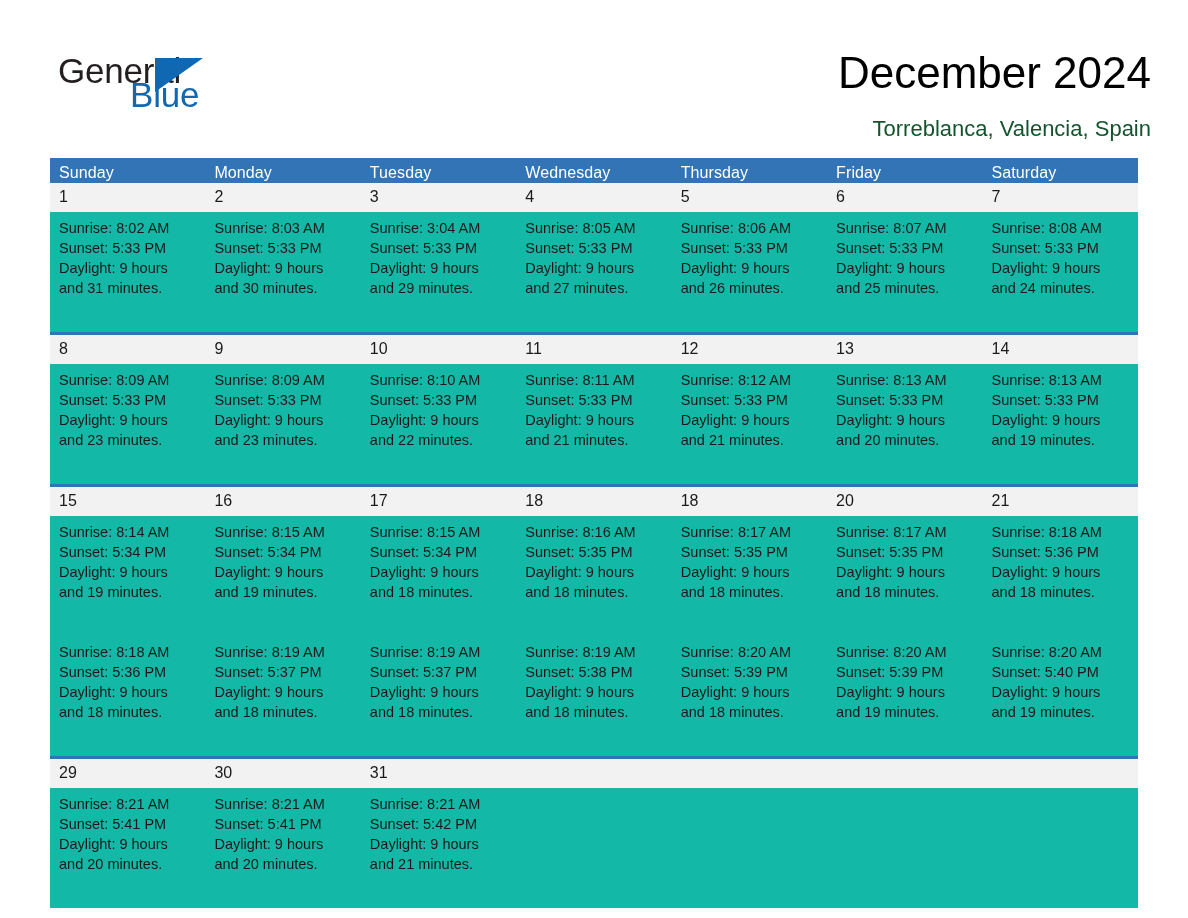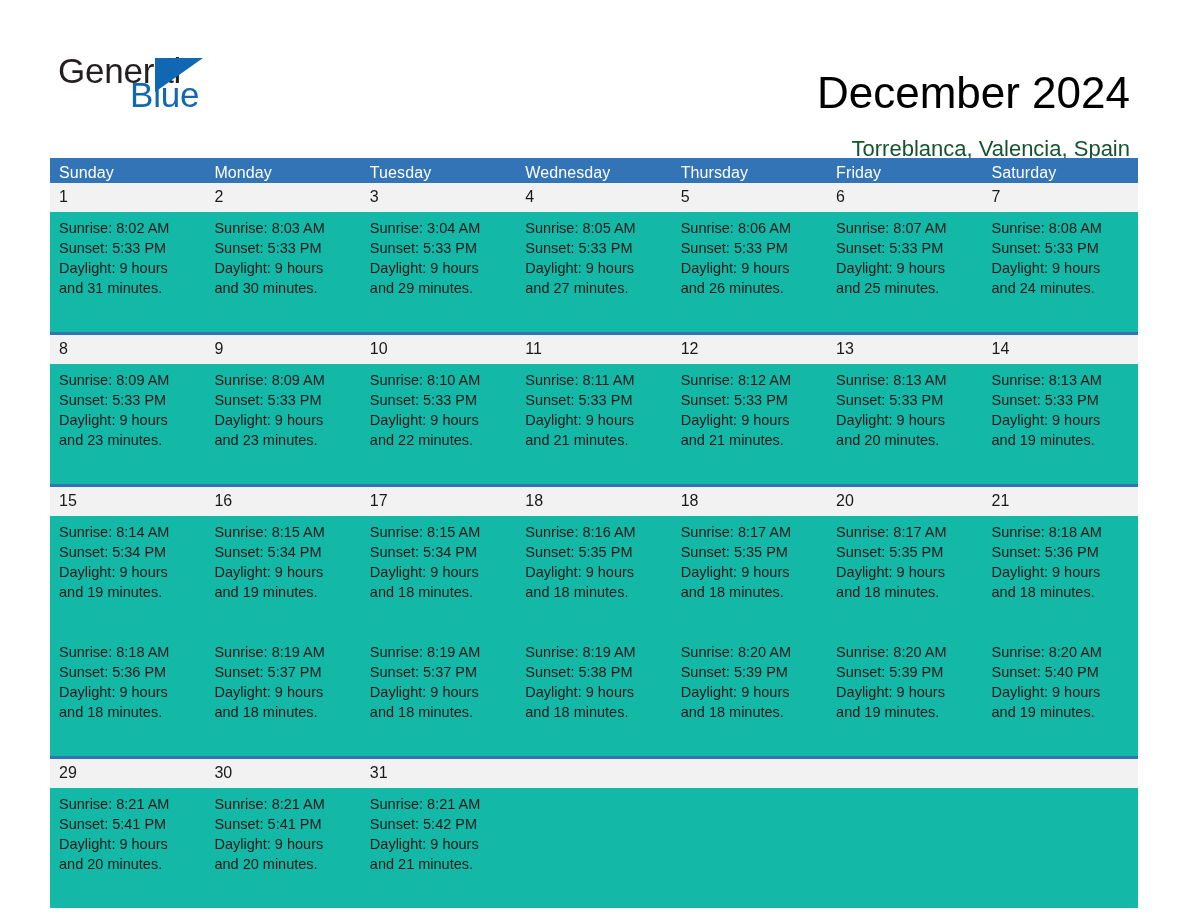--- a/index.html
+++ b/index.html
@@ -62,24 +62,23 @@
     left: 97px;
     top: 6px;
     width: 0;
     height: 0;
     border-left: 48px solid #1068b3;
     border-bottom: 34px solid transparent;
   }
 
   .title-block {
     position: absolute;
-    right: 58px;
+    right: 37px;
     top: 46px;
     text-align: right;
-    margin-top: 20px;
   }
   .cal-title {
     font-size: 44px;
     line-height: 54px;
     font-weight: normal;
     color: #000000;
     white-space: nowrap;
     margin: 0;
   }
   .cal-subtitle {

